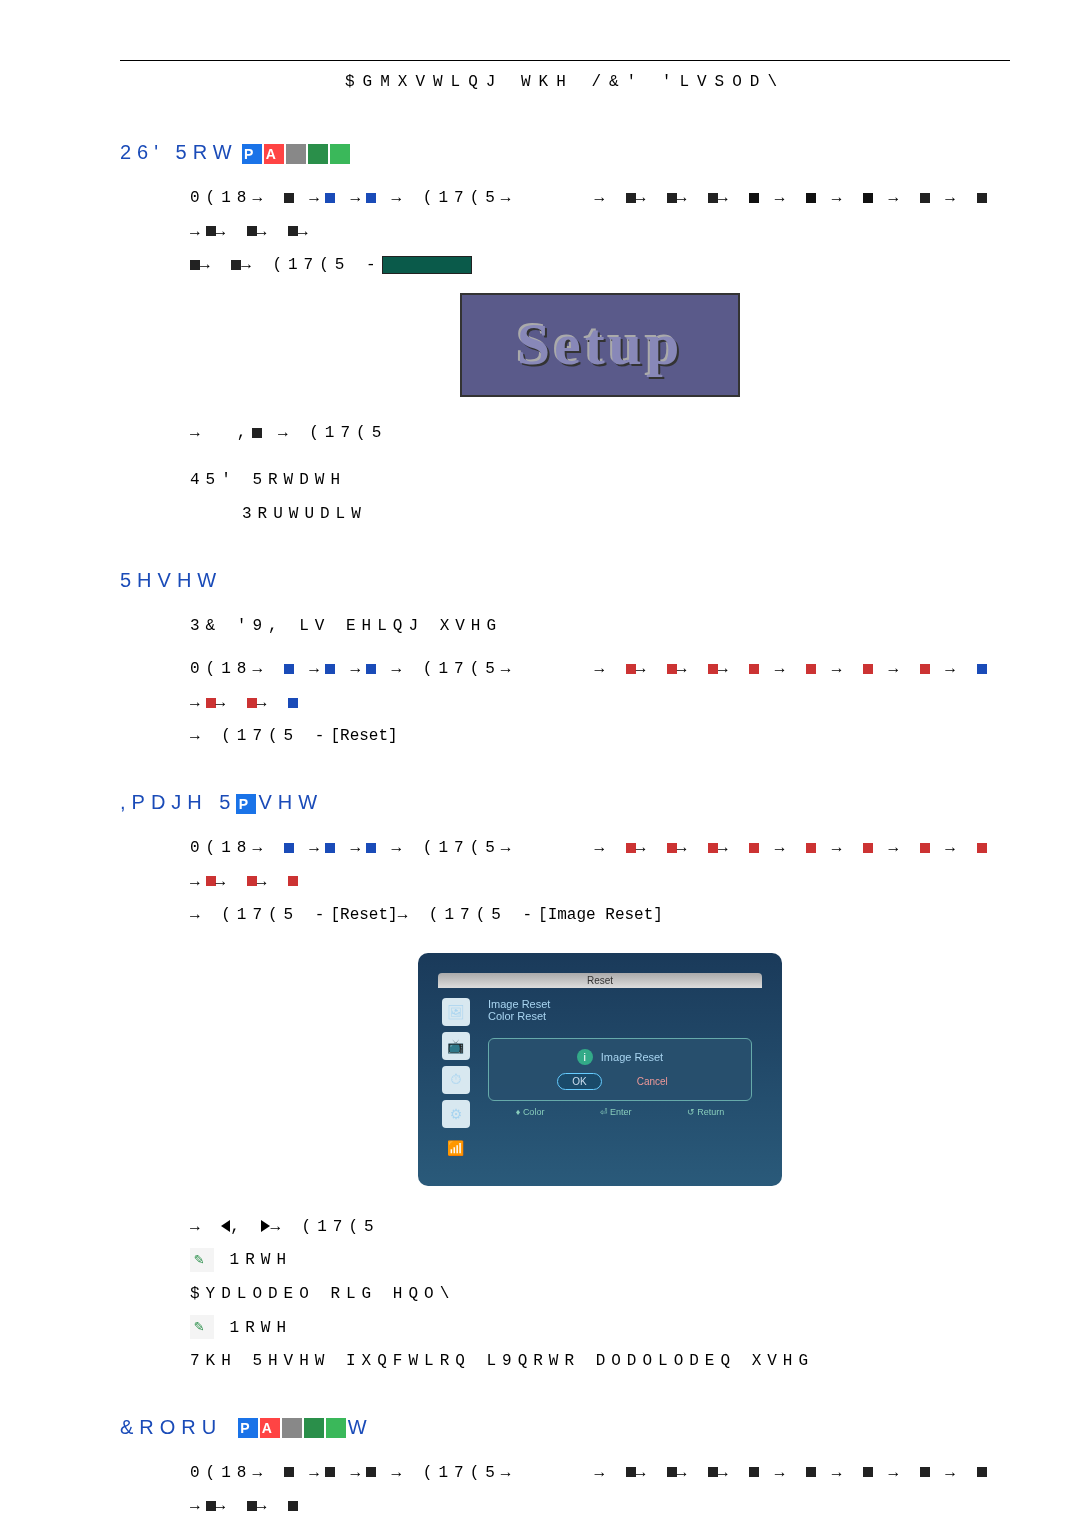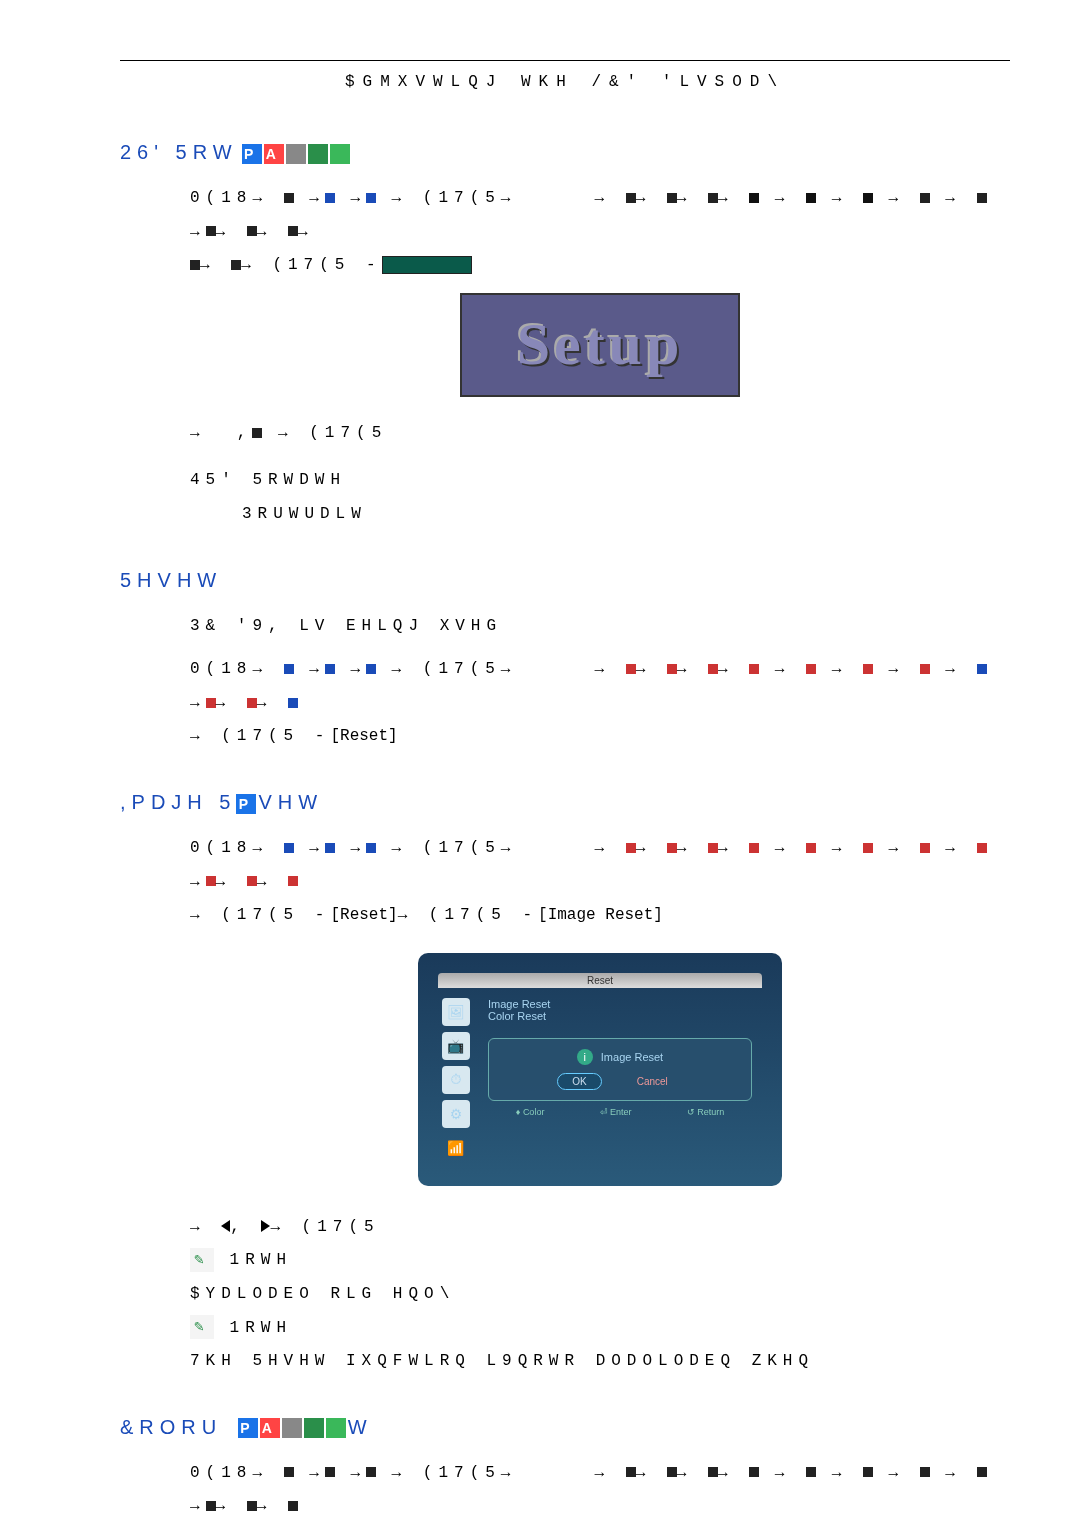--- a/index.html
+++ b/index.html
@@ -217,21 +217,21 @@
   <div class="mono-line">
     → <span class="tri-left"></span>, <span class="tri-right"></span>→ <span>(17(5</span>
   </div>
   <div class="mono-line">
     <span class="note-icon">✎</span> <span>1RWH</span>
   </div>
   <div class="mono-line">$YDLODEO RLG HQO\</div>
   <div class="mono-line">
     <span class="note-icon">✎</span> <span>1RWH</span>
   </div>
-  <div class="mono-line">7KH 5HVHW IXQFWLRQ L9QRWR DODOLODEQ ZKHQ</div>
+  <div class="mono-line">7KH 5HVHW IXQFWLRQ L9QRWR DODOLODEQ XVHG</div>
 </div>
 
 <div class="section-title">
   <span>&amp;RORU </span><span class="badge-row">
     <span class="badge p">P</span>
     <span class="badge a">A</span>
     <span class="badge gray"></span>
     <span class="badge green1"></span>
     <span class="badge green2"></span>
   </span><span>W</span>

